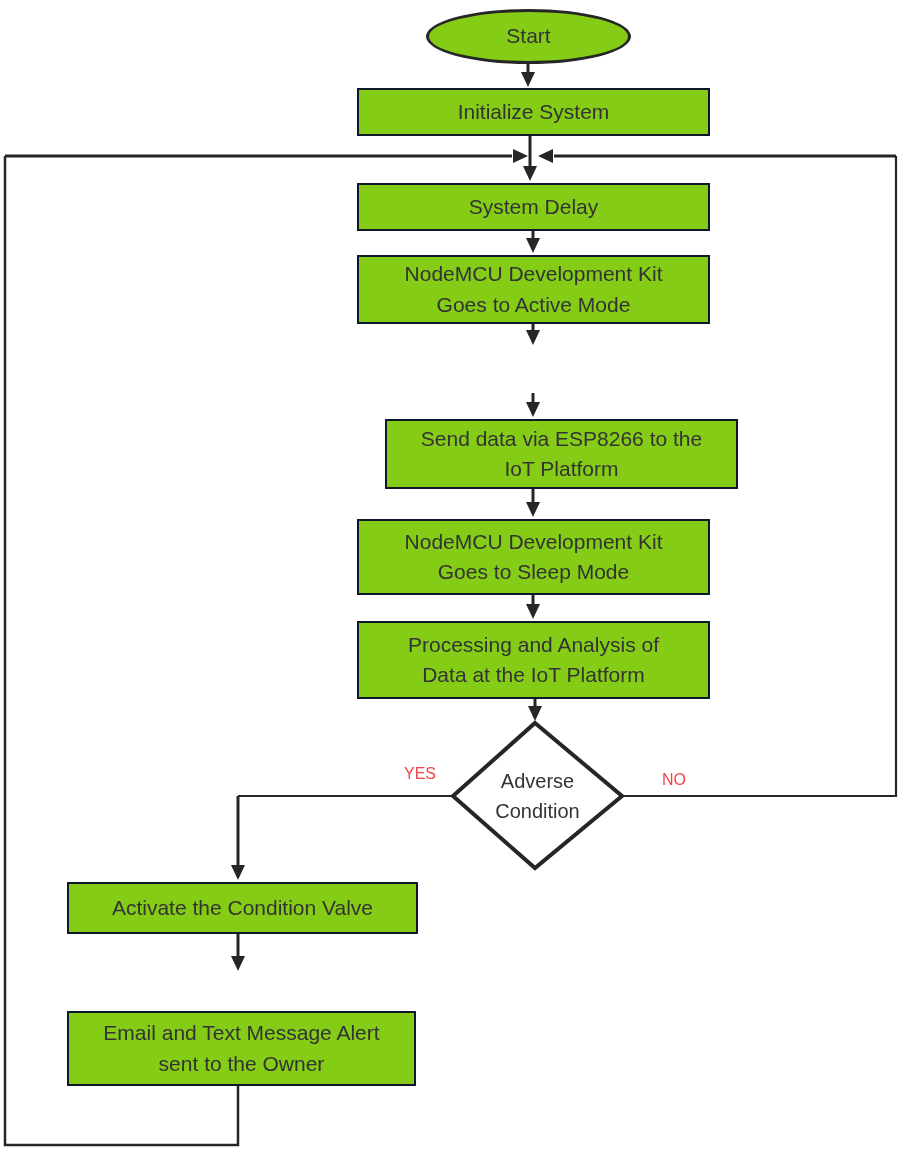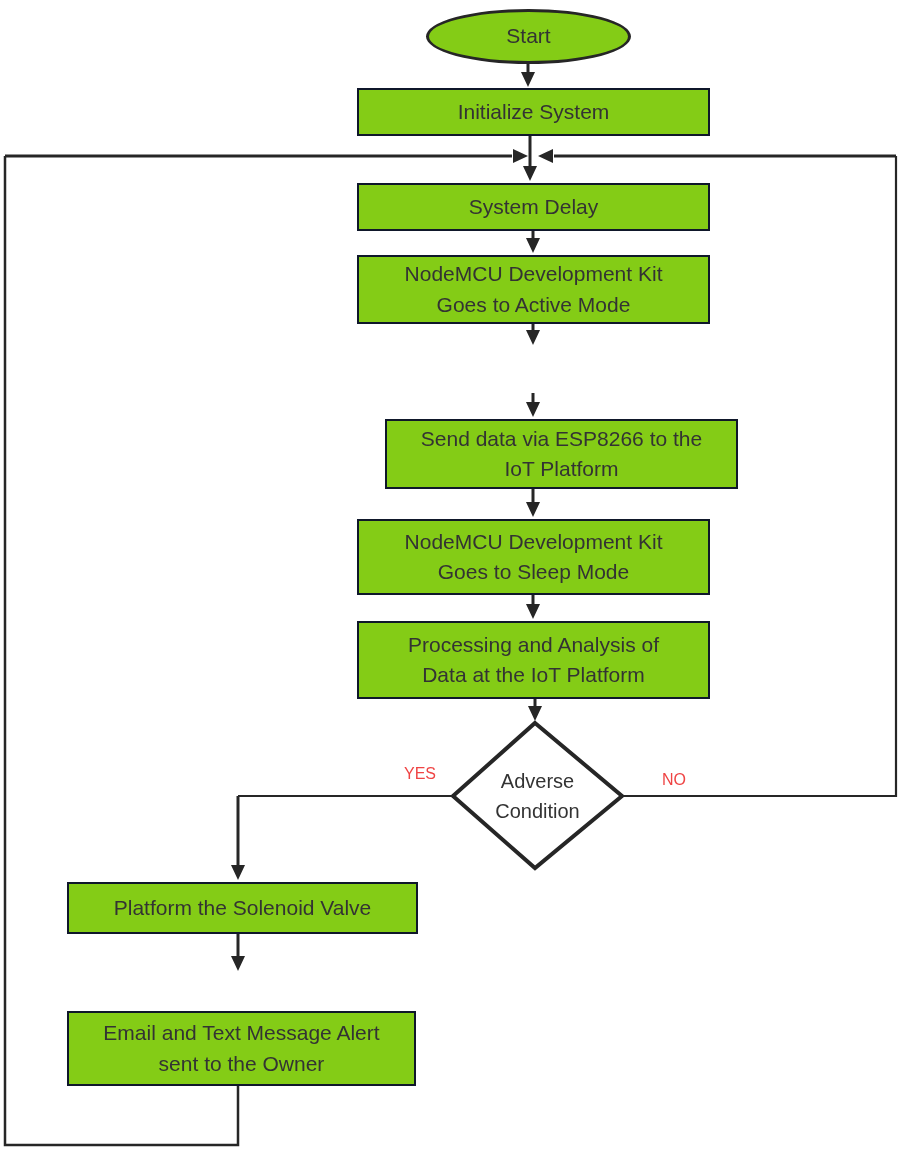--- a/index.html
+++ b/index.html
@@ -131,21 +131,21 @@
 
   <div class="node process n-sleep">NodeMCU Development Kit
 Goes to Sleep Mode</div>
 
   <div class="node process n-proc">Processing and Analysis of
 Data at the IoT Platform</div>
 
   <div class="node decision-label n-diamond">Adverse
 Condition</div>
 
-  <div class="node process n-activate">Platform the Solenoid Valve</div>
+  <div class="node process n-activate">Activate the Condition Valve</div>
 
   <div class="node process n-email">Email and Text Message Alert
 sent to the Owner</div>
 
   <div class="edge-label lbl-yes">YES</div>
 
   <div class="edge-label lbl-no">NO</div>
 
 </div>
 

